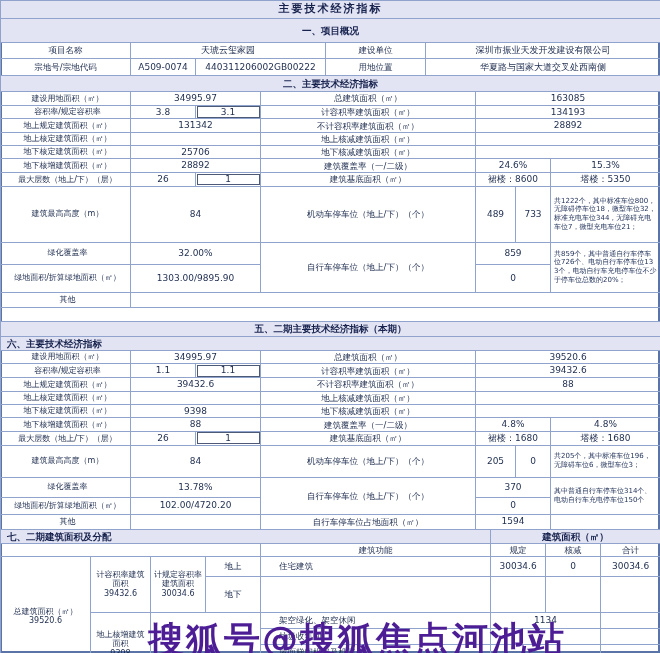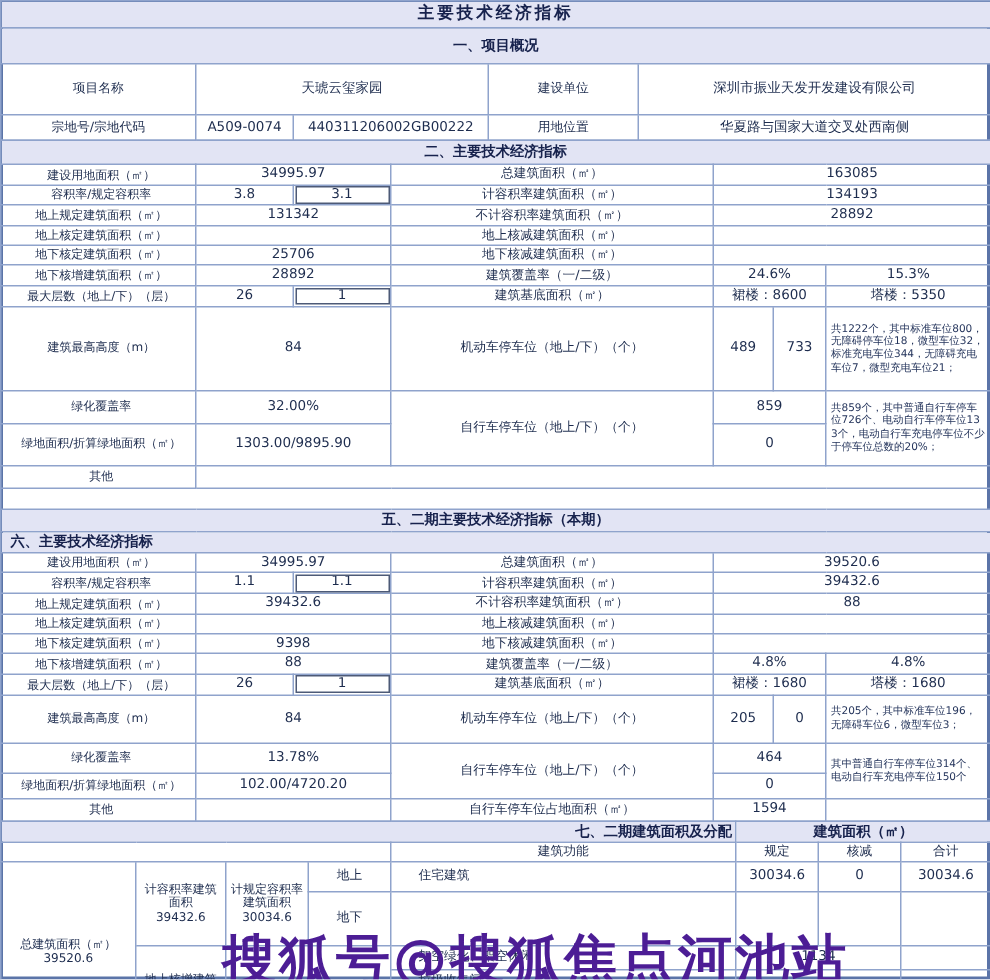--- a/index.html
+++ b/index.html
@@ -50,21 +50,21 @@
         <col style="width:130px">
         <col style="width:65px">
         <col style="width:130px">
         <col style="width:100px">
         <col style="width:235px">
       </colgroup>
     <tbody>
         <tr style="height:24px">
       <td colspan="5" class="hd">一、项目概况</td>
     </tr>
-    <tr style="height:34px">
+    <tr style="height:16px">
       <td>项目名称</td>
       <td colspan="2" class="val">天琥云玺家园</td>
       <td>建设单位</td>
       <td class="val">深圳市振业天发开发建设有限公司</td>
     </tr>
     <tr style="height:17px">
       <td>宗地号/宗地代码</td>
       <td class="val">A509-0074</td>
       <td class="val">440311206002GB00222</td>
       <td>用地位置</td>
@@ -221,21 +221,21 @@
       <td colspan="2" class="val">84</td>
       <td>机动车停车位（地上/下）（个）</td>
       <td class="val">205</td>
       <td class="val">0</td>
       <td class="note">共205个，其中标准车位196，无障碍车位6，微型车位3；</td>
     </tr>
     <tr style="height:20px">
       <td class="lft">绿化覆盖率</td>
       <td colspan="2" class="val">13.78%</td>
       <td rowspan="2">自行车停车位（地上/下）（个）</td>
-      <td colspan="2" class="val">464</td>
+      <td colspan="2" class="val">370</td>
       <td rowspan="2" class="note">其中普通自行车停车位314个、电动自行车充电停车位150个</td>
     </tr>
     <tr style="height:17px">
       <td class="lft">绿地面积/折算绿地面积（㎡）</td>
       <td colspan="2" class="val">102.00/4720.20</td>
       <td colspan="2" class="val">0</td>
     </tr>
     <tr style="height:15px">
       <td class="lft">其他</td>
       <td colspan="2" class="val"></td>
@@ -252,21 +252,21 @@
         <col style="width:60px">
         <col style="width:55px">
         <col style="width:55px">
         <col style="width:230px">
         <col style="width:55px">
         <col style="width:55px">
         <col style="width:60px">
       </colgroup>
     <tbody>
         <tr style="height:14px">
-      <td colspan="5" class="hd" style="text-align:right;padding-left:6px;">七、二期建筑面积及分配</td>
+      <td colspan="5" class="hd" style="text-align:left;padding-left:6px;">七、二期建筑面积及分配</td>
       <td colspan="3" class="hd">建筑面积（㎡）</td>
     </tr>
     <tr style="height:13px">
       <td colspan="4"></td>
       <td>建筑功能</td>
       <td>规定</td>
       <td>核减</td>
       <td>合计</td>
     </tr>
     <tr style="height:20px">

